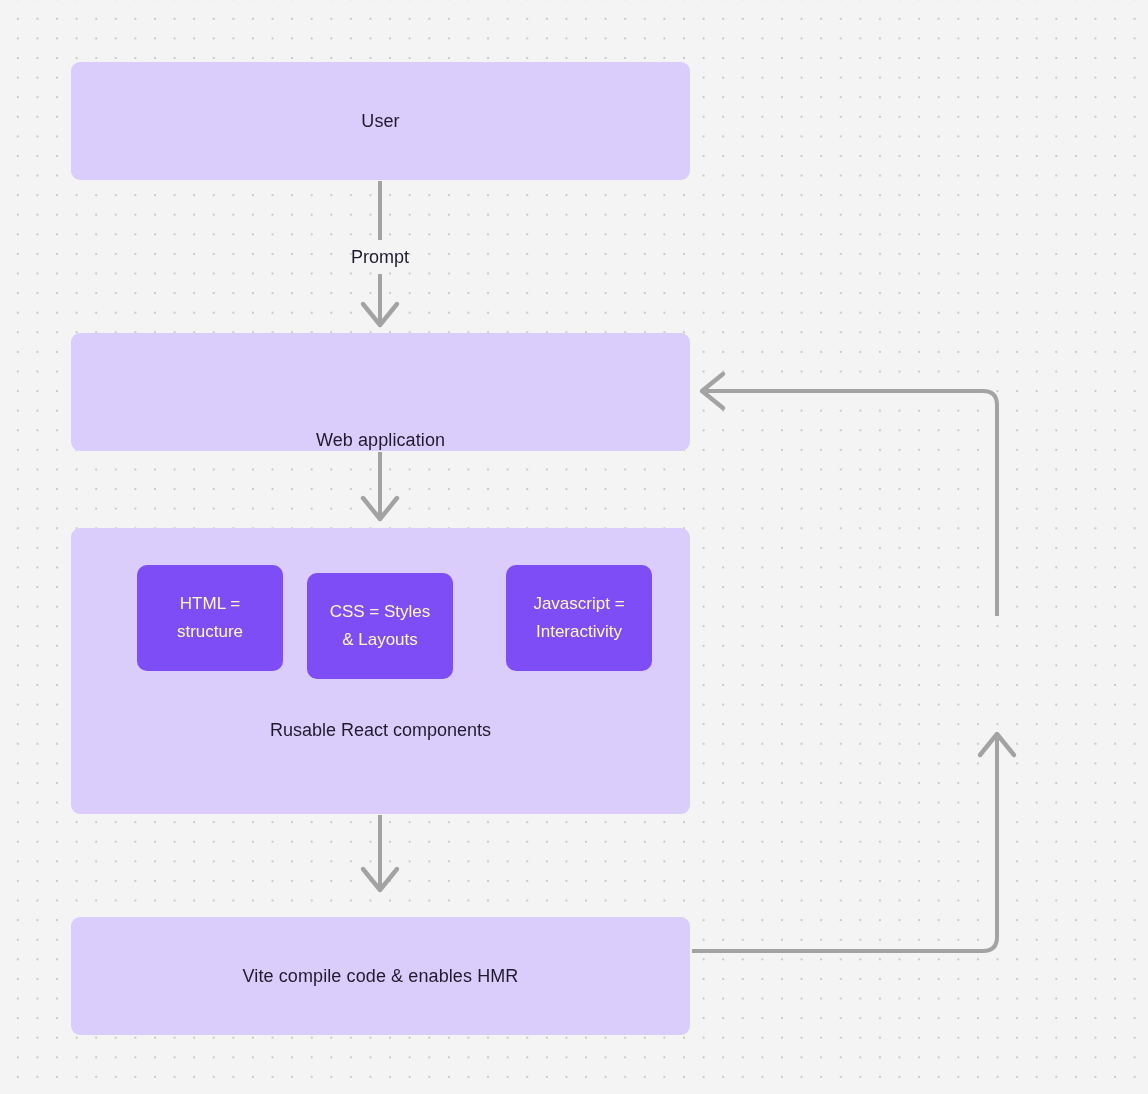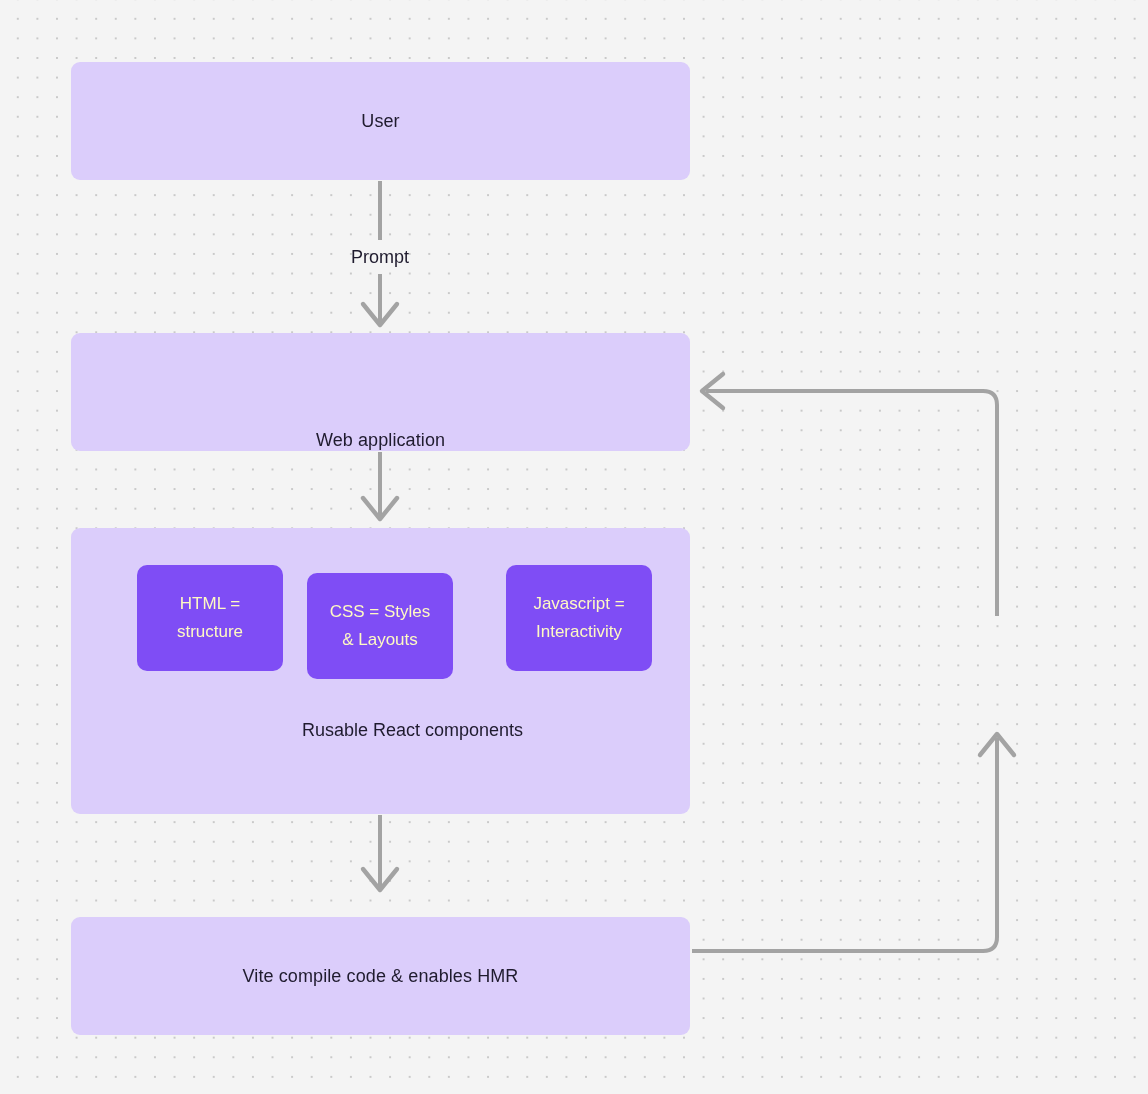--- a/index.html
+++ b/index.html
@@ -45,21 +45,20 @@
     position: absolute;
     box-sizing: border-box;
     background: #dbcdfb;
     border-radius: 9px;
   }
   .group-caption {
     position: absolute;
     text-align: center;
     color: #1f1b2e;
     font-size: 18px;
-    padding-left: 32px;
   }
   .edge-label {
     position: absolute;
     color: #1f1b2e;
     font-size: 18px;
     text-align: center;
     background: transparent;
   }
   svg.edges {
     position: absolute;

